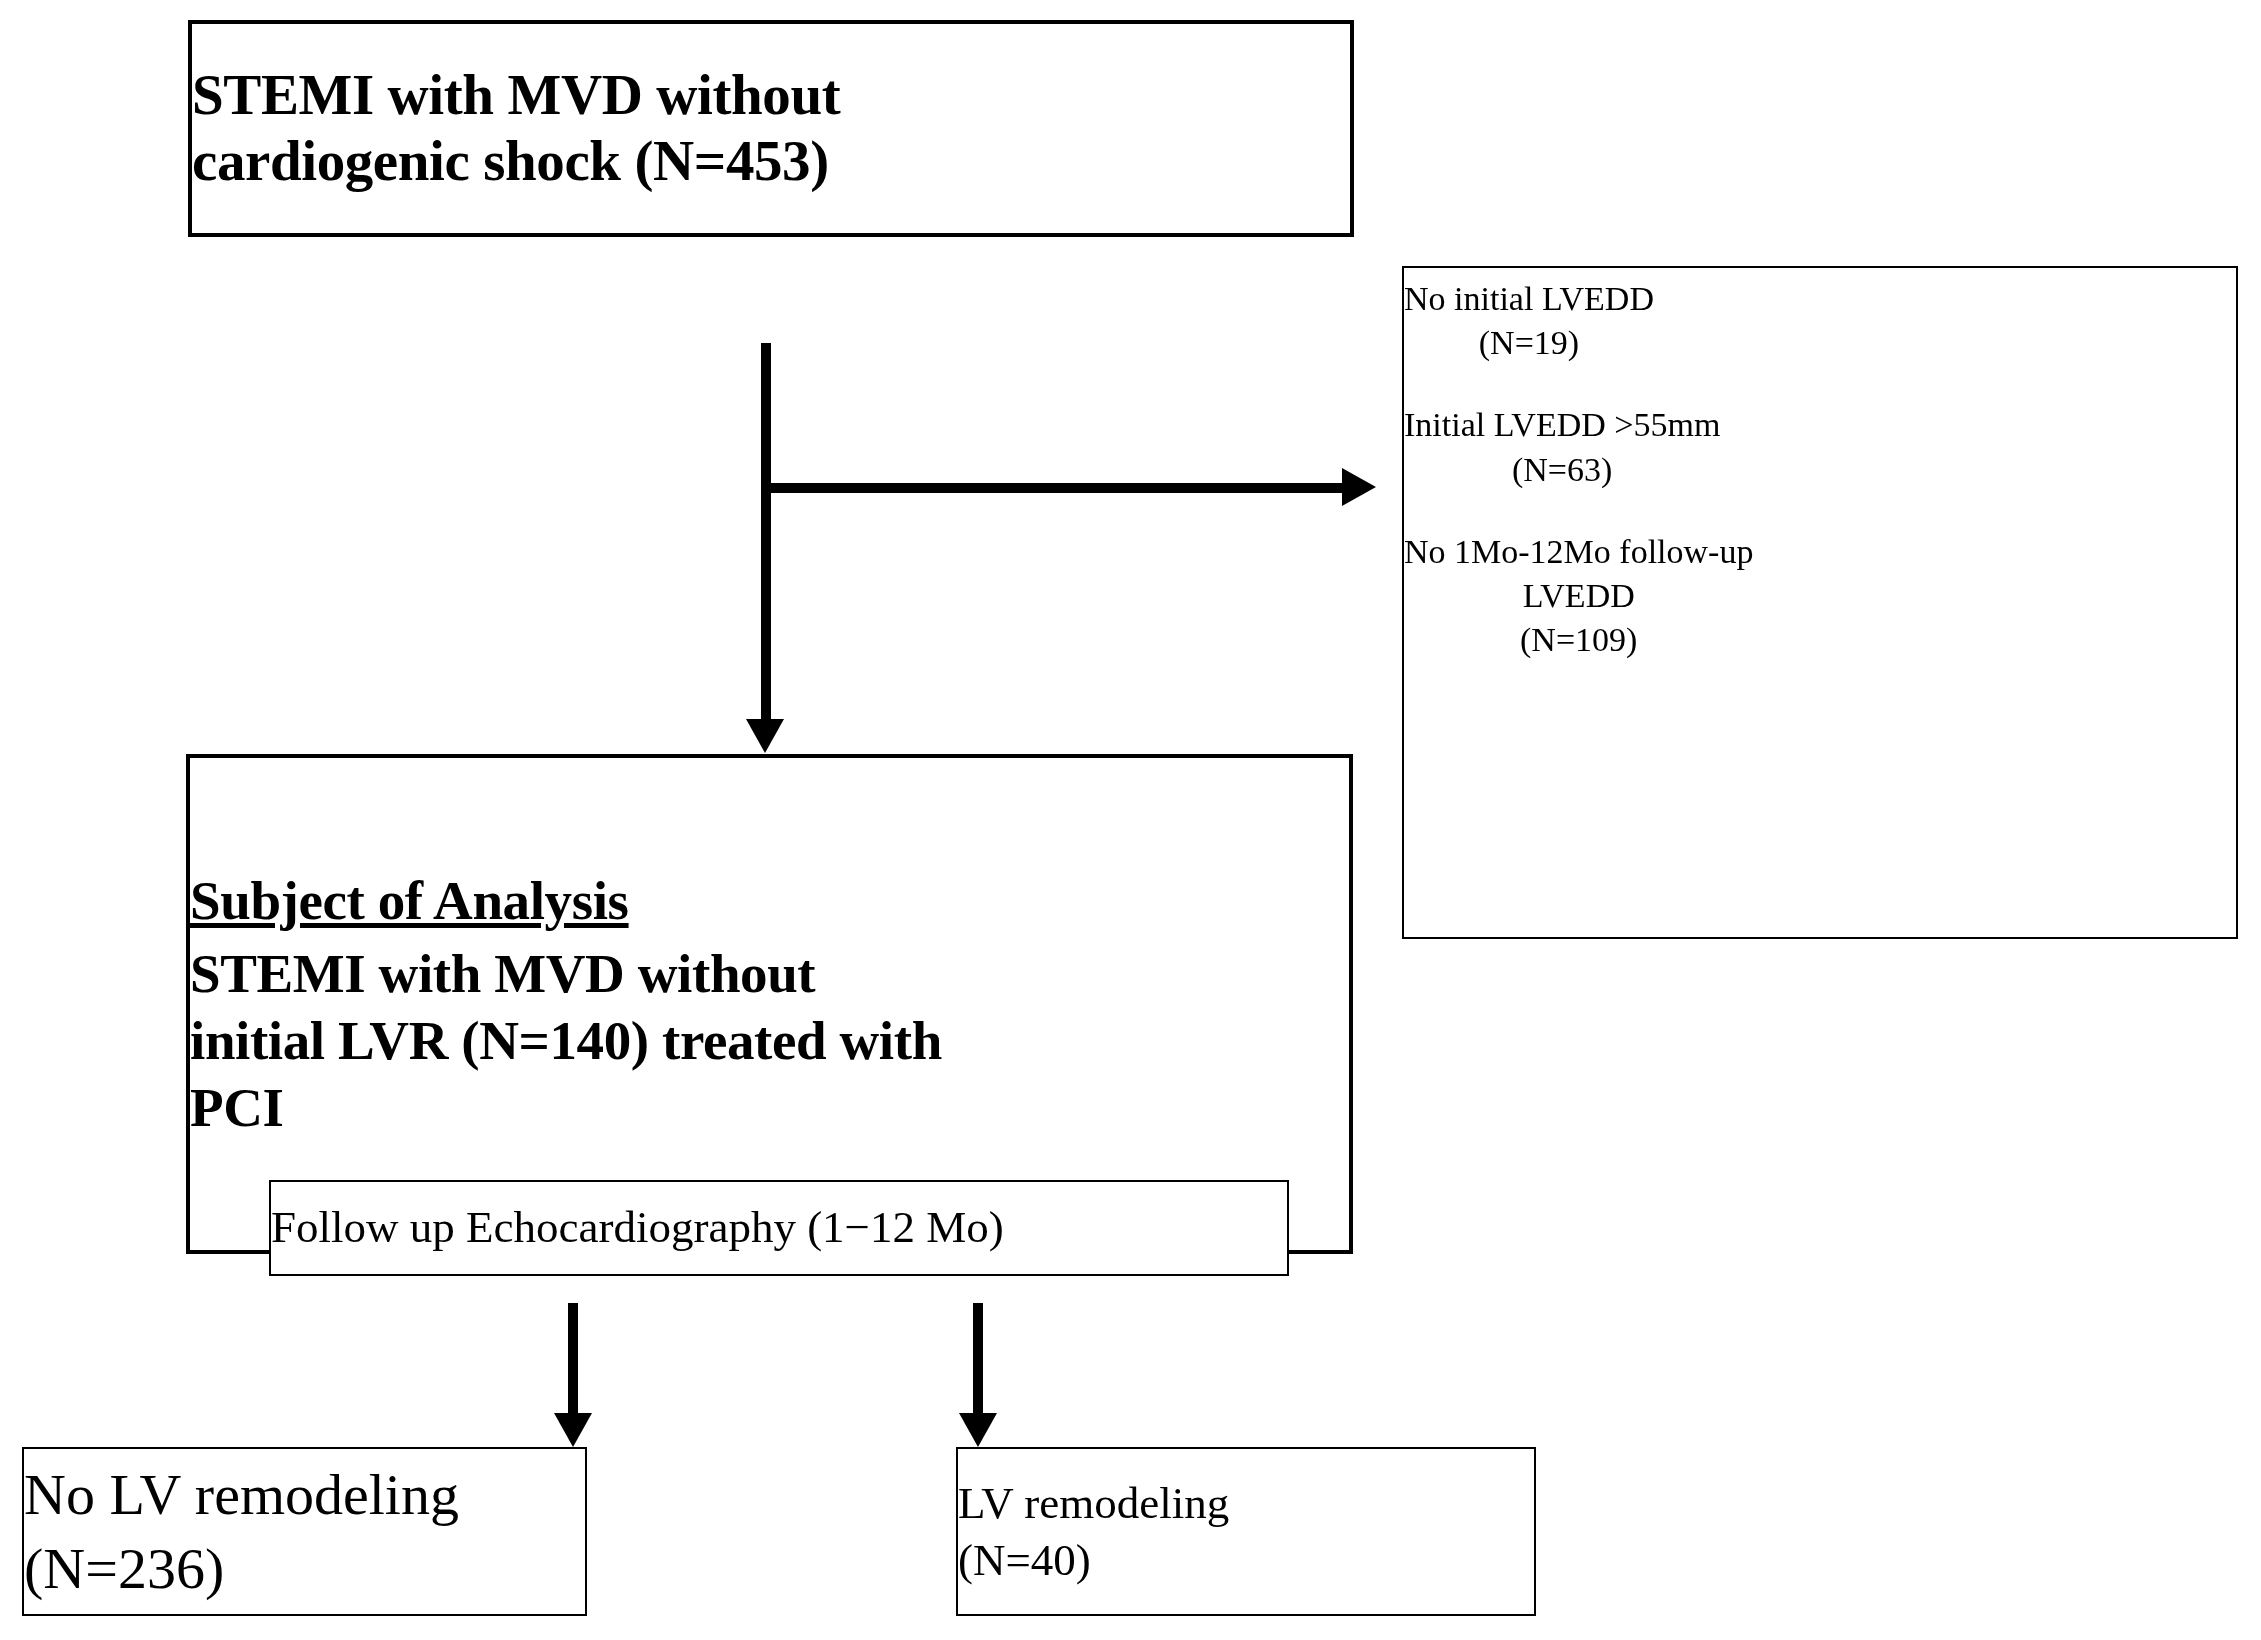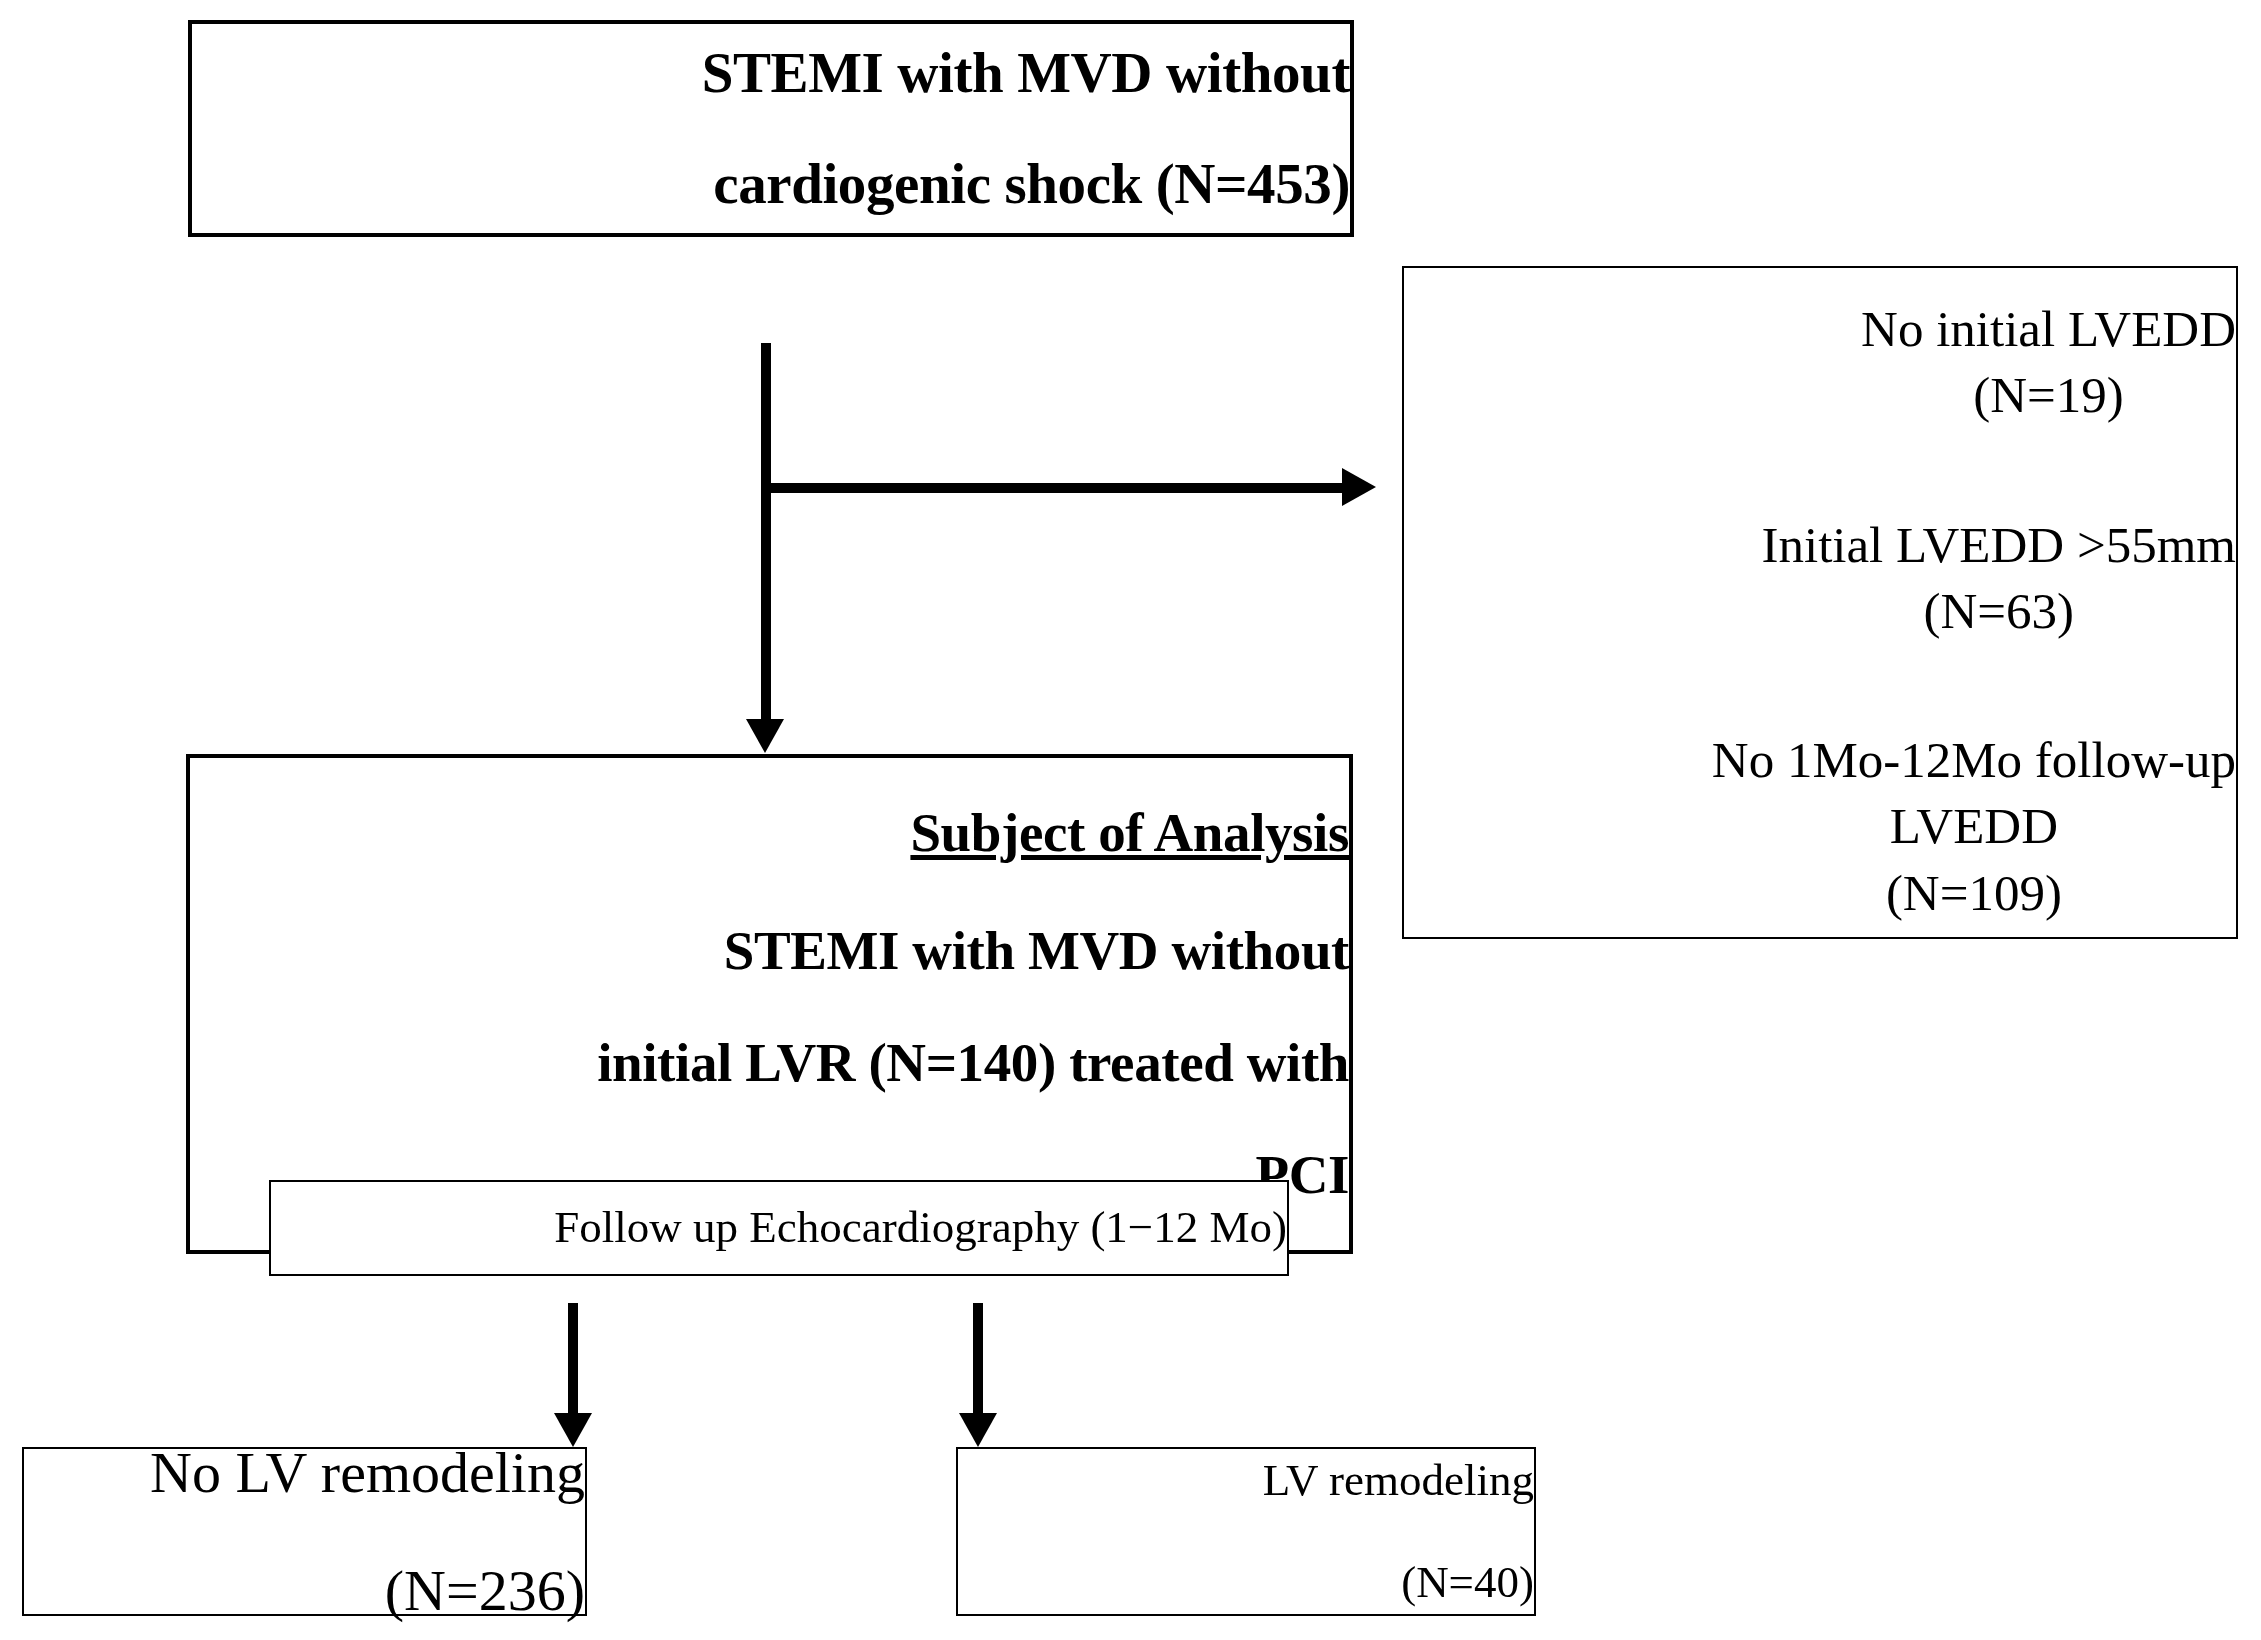--- a/index.html
+++ b/index.html
@@ -16,24 +16,23 @@
     font-family: "Liberation Serif", "DejaVu Serif", serif;
     color: #000000;
   }
   .box {
     position: absolute;
     box-sizing: border-box;
     background: #ffffff;
     border: 4.4px solid #000000;
     display: flex;
     flex-direction: column;
-    align-items: flex-end;
+    align-items: flex-start;
     justify-content: center;
     text-align: center;
-    gap: 45px;
   }
   .box.thin {
     border-width: 2.9px;
   }
   .box .line {
     display: block;
     white-space: nowrap;
   }
   .bold-box {
     font-weight: bold;
@@ -52,24 +51,24 @@
     line-height: 1.16;
     letter-spacing: -0.4px;
   }
 
   
   #box-exclusions {
     left: 1402px;
     top: 266px;
     width: 836px;
     height: 673px;
-    font-size: 51px;
+    font-size: 34px;
     line-height: 1.30;
     justify-content: flex-start;
-    padding-top: 28px;
+    padding-top: 9px;
   }
   #box-exclusions .group {
     margin-bottom: 38px;
   }
   #box-exclusions .group:last-child {
     margin-bottom: 0;
   }
 
   
   #box-subject {

